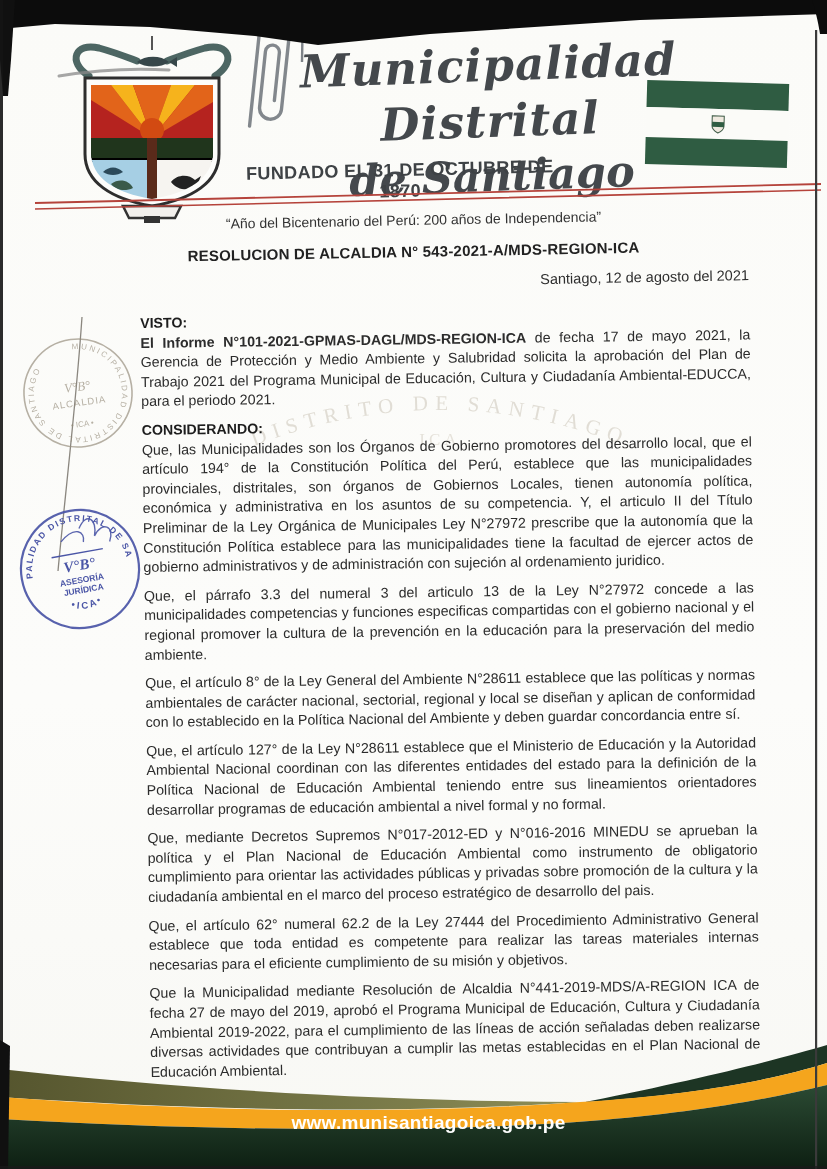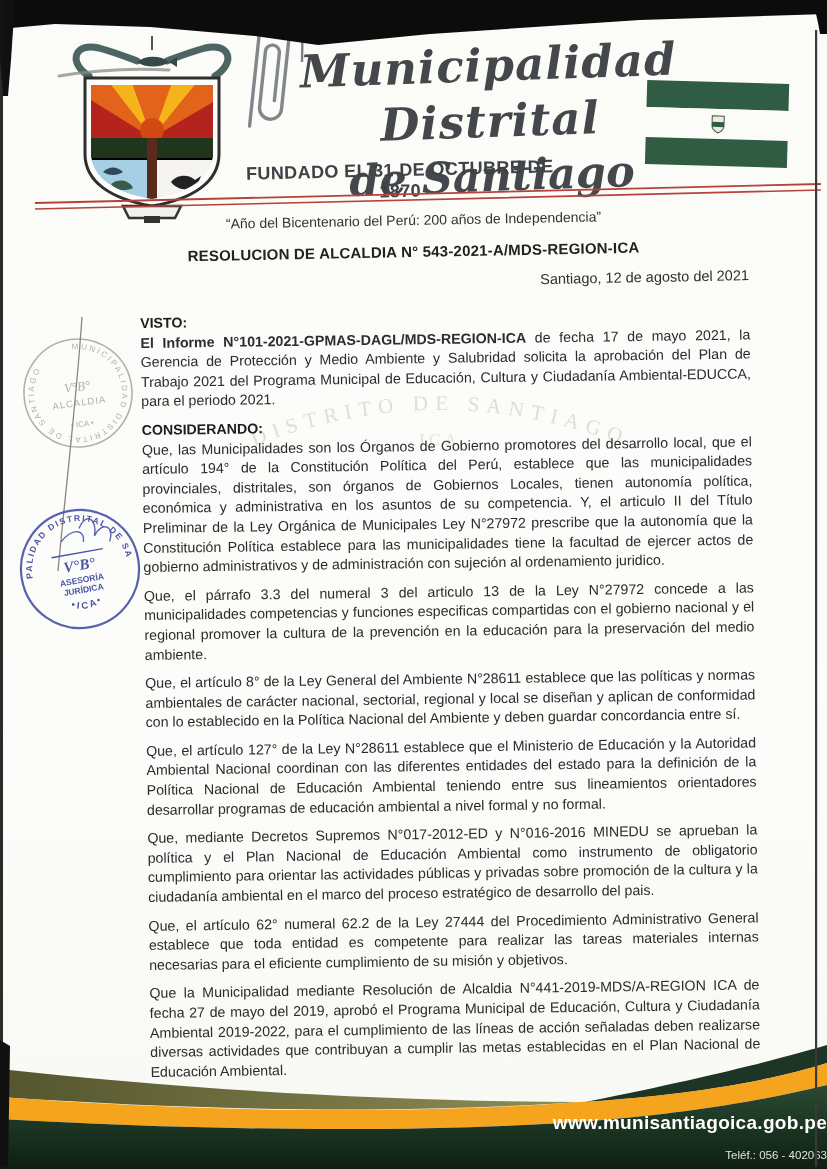--- a/index.html
+++ b/index.html
@@ -32,21 +32,21 @@
   
   .content{position:absolute;left:140px;top:314px;width:610px;
     font-size:14.2px;line-height:19.6px;text-align:justify;color:#2c2c2c;
     transform:rotate(-0.8deg);transform-origin:0 0;}
   .section-heading{font-weight:700;color:#1d1d1d;margin:0;}
   .content p.para{margin:0 0 9px 0;}
   .content .lead-bold{font-weight:700;}
   .considerando-head{margin-top:3px;}
 
   
-  .footer-text{position:absolute;left:30px;right:0;text-align:right;color:#fff;}
+  .footer-text{position:absolute;left:30px;right:0;text-align:center;color:#fff;}
   .site{top:1112px;font-size:19px;font-weight:700;letter-spacing:.3px;}
   .addr{top:1136px;font-size:11.5px;color:#dfe3dc;}
   .phone{top:1149px;font-size:11.5px;color:#dfe3dc;}
 </style>
 </head>
 <body>
 
 <div class="page">
 
   <svg class="abs" style="left:180px;top:340px;" width="520" height="140" viewBox="0 0 520 140" aria-hidden="true">
@@ -195,21 +195,20 @@
         <stop offset="0" stop-color="#2b4a33"></stop>
         <stop offset="1" stop-color="#0d1f12"></stop>
       </linearGradient>
     </defs>
     <path d="M0,30 C180,50 380,62 580,63 C420,74 220,73 0,58 Z" fill="url(#oliveGrad)"></path>
     <path d="M590,62 C700,40 780,20 827,6 L827,24 C770,42 690,56 585,63 Z" fill="#1d3524"></path>
     <path d="M0,58 C220,74 420,75 580,63 C690,56 770,42 827,24 L827,46 C760,62 690,74 590,82 C430,94 210,92 0,80 Z" fill="#f5a51d"></path>
     <path d="M0,80 C210,92 430,94 590,82 C690,74 760,62 827,46 L827,130 L0,130 Z" fill="url(#greenGrad)"></path>
   </svg>
   <div class="footer-text site">www.munisantiagoica.gob.pe</div>
-  <div class="footer-text phone">Teléf.: 056 - 402063</div>
 
   <svg class="abs" style="left:0;top:0;pointer-events:none;" width="827" height="1169" viewBox="0 0 827 1169" aria-hidden="true">
     <path d="M0,0 H827 V14 L640,20 L430,34 L318,45 L255,36 L150,27 L55,24 L0,29 Z" fill="#0c0c0c"></path>
     <path d="M0,0 L15,0 L11,60 L8,96 L3,96 L0,60 Z" fill="#101010"></path>
     <rect x="0" y="0" width="3" height="1169" fill="#141414" opacity="0.9"></rect>
     <path d="M0,1040 L10,1046 L8,1169 L0,1169 Z" fill="#101010"></path>
     <rect x="815" y="30" width="2.2" height="1139" fill="#3a3a3a"></rect>
     <path d="M812,0 L827,0 L827,34 L820,34 C818,20 815,10 812,0 Z" fill="#0c0c0c"></path>
     <rect x="0" y="1166" width="827" height="3" fill="#1a1a1a" opacity="0.7"></rect>
   </svg>

